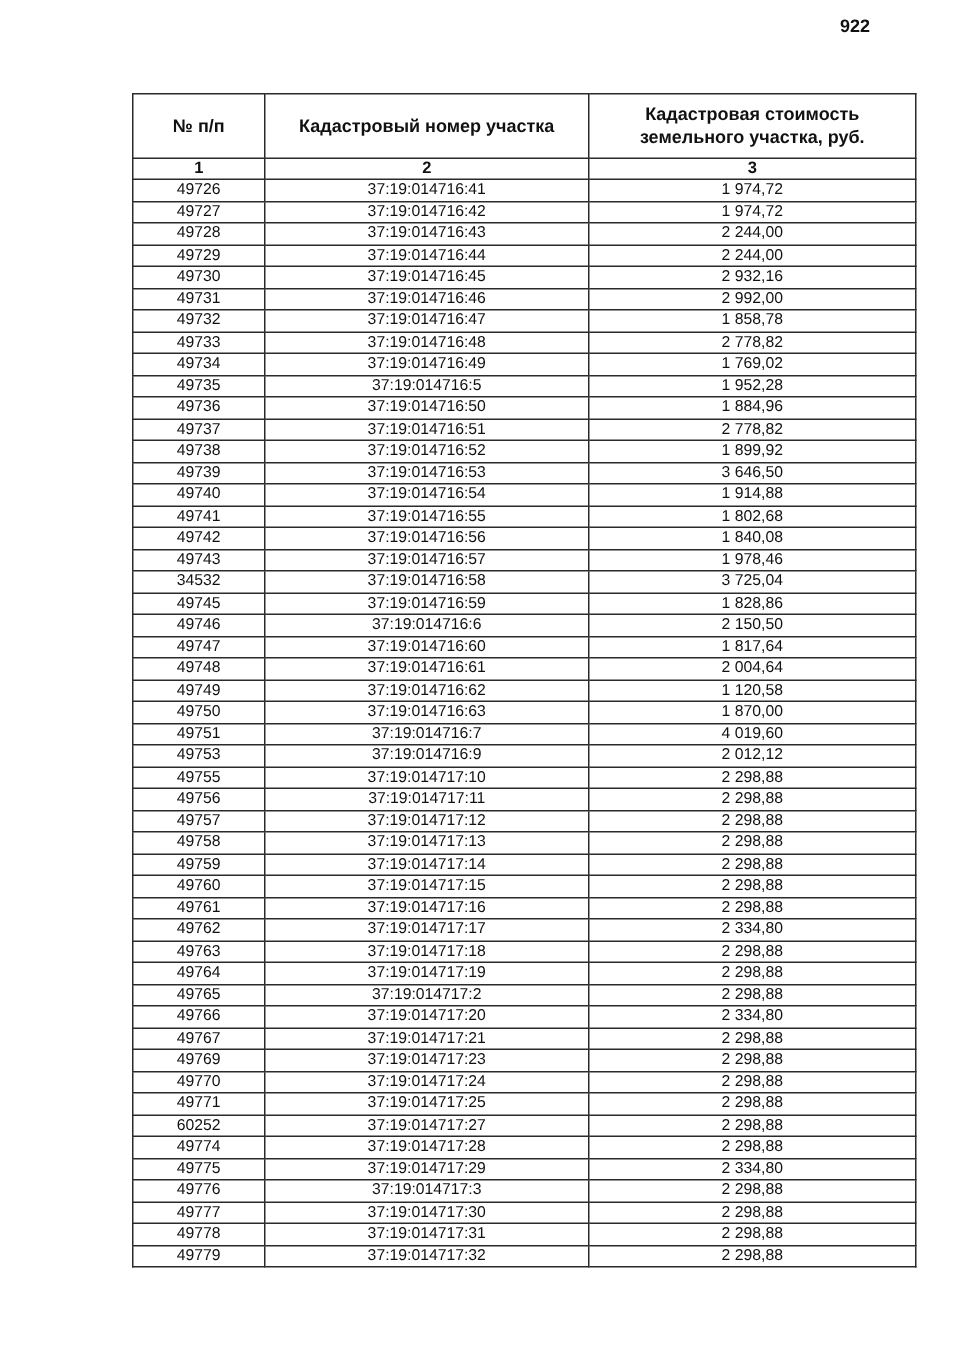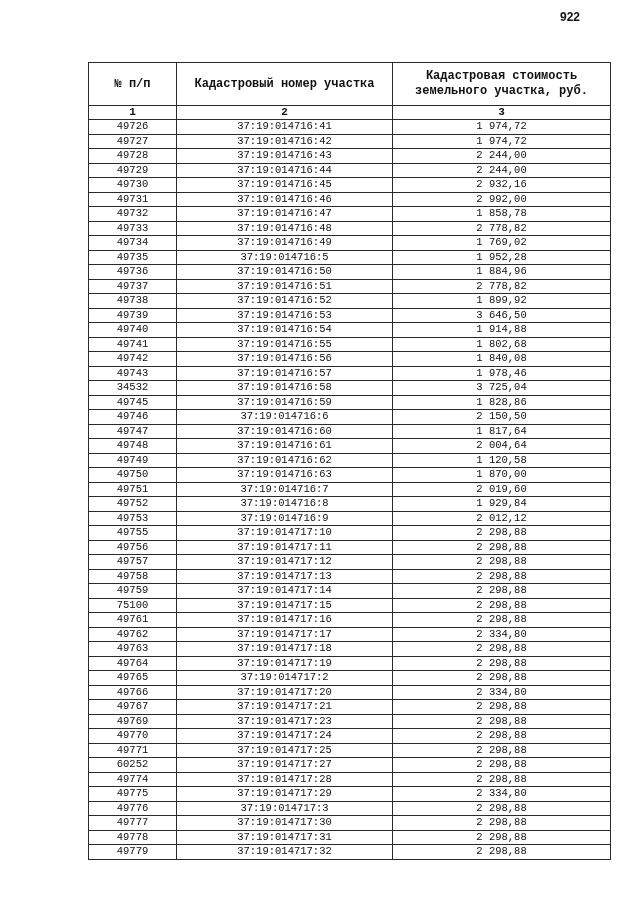--- a/index.html
+++ b/index.html
@@ -24,21 +24,20 @@
     font-weight: bold;
     color: #111111;
   }
   table.data-table {
     position: absolute;
     left: 88px;
     top: 62px;
     width: 522px;
     border-collapse: collapse;
     table-layout: fixed;
-    font-family: Liberation Mono, monospace;
   }
   table.data-table th,
   table.data-table td {
     border: 1px solid #2a2a2a;
     text-align: center;
     vertical-align: middle;
     overflow: hidden;
     white-space: nowrap;
   }
   table.data-table th {
@@ -214,26 +213,21 @@
           <td>1 120,58</td>
         </tr>
         <tr>
           <td>49750</td>
           <td>37:19:014716:63</td>
           <td>1 870,00</td>
         </tr>
         <tr>
           <td>49751</td>
           <td>37:19:014716:7</td>
-          <td>2 019,60</td>
-        </tr>
-        <tr>
-          <td>49752</td>
-          <td>37:19:014716:8</td>
-          <td>1 929,84</td>
+          <td>4 019,60</td>
         </tr>
         <tr>
           <td>49753</td>
           <td>37:19:014716:9</td>
           <td>2 012,12</td>
         </tr>
         <tr>
           <td>49755</td>
           <td>37:19:014717:10</td>
           <td>2 298,88</td>
@@ -252,21 +246,21 @@
           <td>49758</td>
           <td>37:19:014717:13</td>
           <td>2 298,88</td>
         </tr>
         <tr>
           <td>49759</td>
           <td>37:19:014717:14</td>
           <td>2 298,88</td>
         </tr>
         <tr>
-          <td>75100</td>
+          <td>49760</td>
           <td>37:19:014717:15</td>
           <td>2 298,88</td>
         </tr>
         <tr>
           <td>49761</td>
           <td>37:19:014717:16</td>
           <td>2 298,88</td>
         </tr>
         <tr>
           <td>49762</td>

